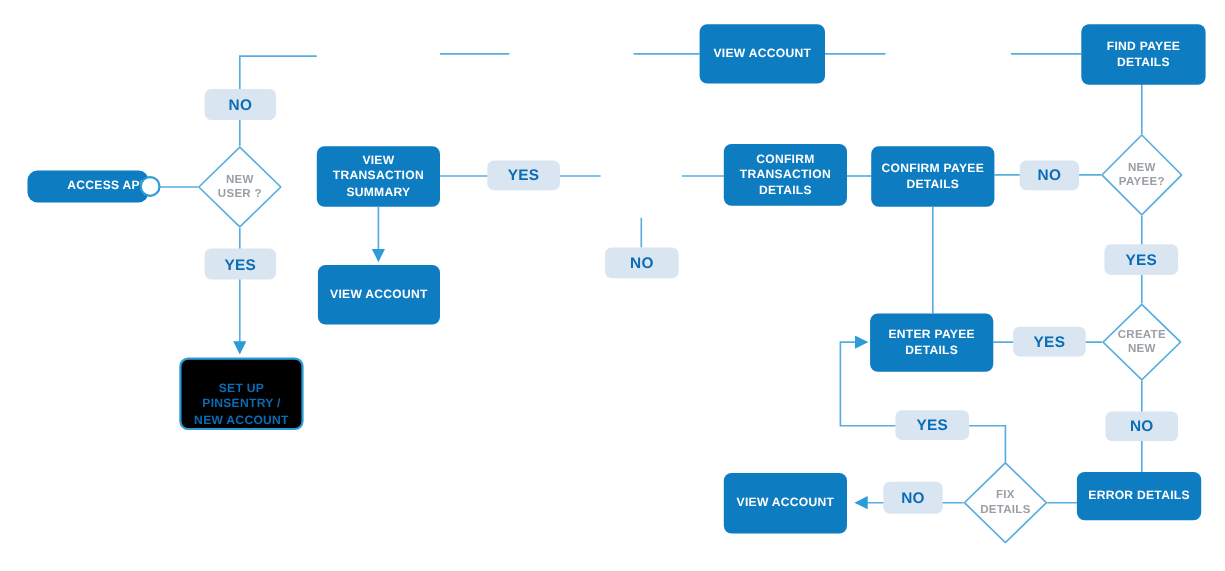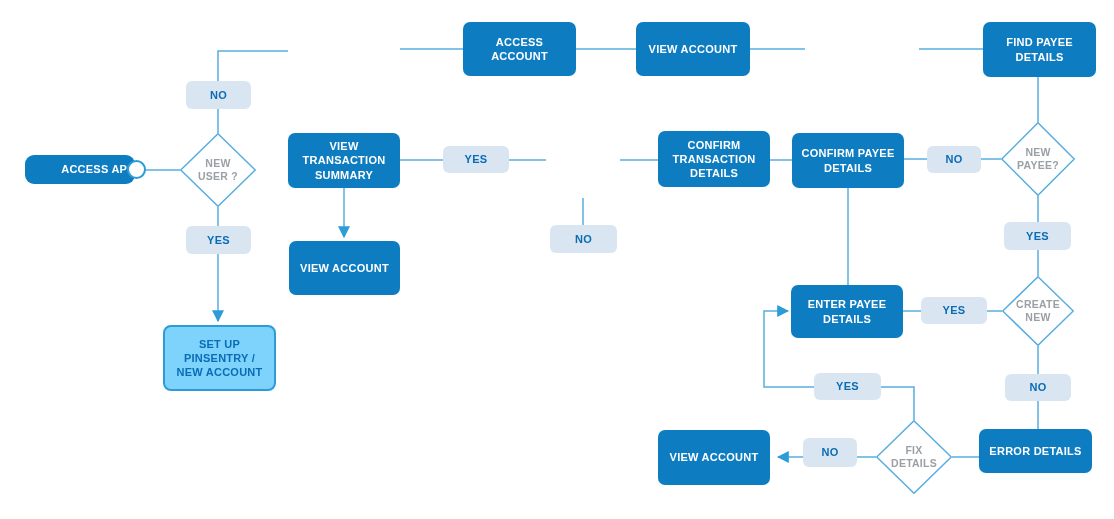--- a/index.html
+++ b/index.html
@@ -20,22 +20,22 @@
   }
   .wires{position:absolute;left:0;top:0;width:1114px;height:519px;}
   .node{position:absolute;display:flex;align-items:center;justify-content:center;
     text-align:center;box-sizing:border-box;}
   .lbl{white-space:pre-line;line-height:1.3;letter-spacing:.25px;font-weight:bold;}
   .process{background:var(--process-fill);border-radius:7px;color:var(--process-text);}
   .process .lbl{font-size:11px;}
   .terminator{background:var(--process-fill);border-radius:9px;color:var(--process-text);padding-left:36px;}
   .terminator .lbl{font-size:11px;}
   .chip{background:var(--chip-fill);border-radius:6px;color:var(--chip-text);}
-  .chip .lbl{font-size:11px;}
-  .outline{background:#7dd3fc;border:2px solid var(--arrow-color);border-radius:8px;color:var(--outline-text);}
+  .chip .lbl{font-size:14px;}
+  .outline{background:#000000;border:2px solid var(--arrow-color);border-radius:8px;color:var(--outline-text);align-items:flex-end;}
   .outline .lbl{font-size:11px;}
   .diamond{background:transparent;}
   .diamond svg{position:absolute;left:0;top:0;width:100%;height:100%;}
   .diamond polygon{fill:#ffffff;stroke:var(--line-color);stroke-width:1.5;vector-effect:non-scaling-stroke;}
   .diamond .lbl{position:relative;color:var(--diamond-text);font-size:10.5px;line-height:1.25;}
   .port{position:absolute;width:19px;height:19px;border-radius:50%;
     background:#ffffff;border:2.5px solid var(--arrow-color);box-sizing:border-box;}
 </style>
 </head>
 <body>
@@ -82,24 +82,20 @@
     <polyline points="876,457 778,457" marker-end="url(#arr)"></polyline>
 
     <polyline points="914,420 914,387 764,387 764,311 788,311" marker-end="url(#arr)"></polyline>
   </svg>
 
   <div class="node terminator" style="left:25px;top:155px;width:110px;height:29px">
     <span class="lbl">ACCESS APP</span>
   </div>
   <div class="port" style="left:127px;top:160px"></div>
 
-  <div class="node process" style="left:463px;top:22px;width:113px;height:54px">
-    <span class="lbl">ACCESS
-ACCOUNT</span>
-  </div>
   <div class="node process" style="left:636px;top:22px;width:114px;height:54px">
     <span class="lbl">VIEW ACCOUNT</span>
   </div>
   <div class="node process" style="left:983px;top:22px;width:113px;height:55px">
     <span class="lbl">FIND PAYEE
 DETAILS</span>
   </div>
 
   <div class="node chip" style="left:186px;top:81px;width:65px;height:28px">
     <span class="lbl">NO</span>

